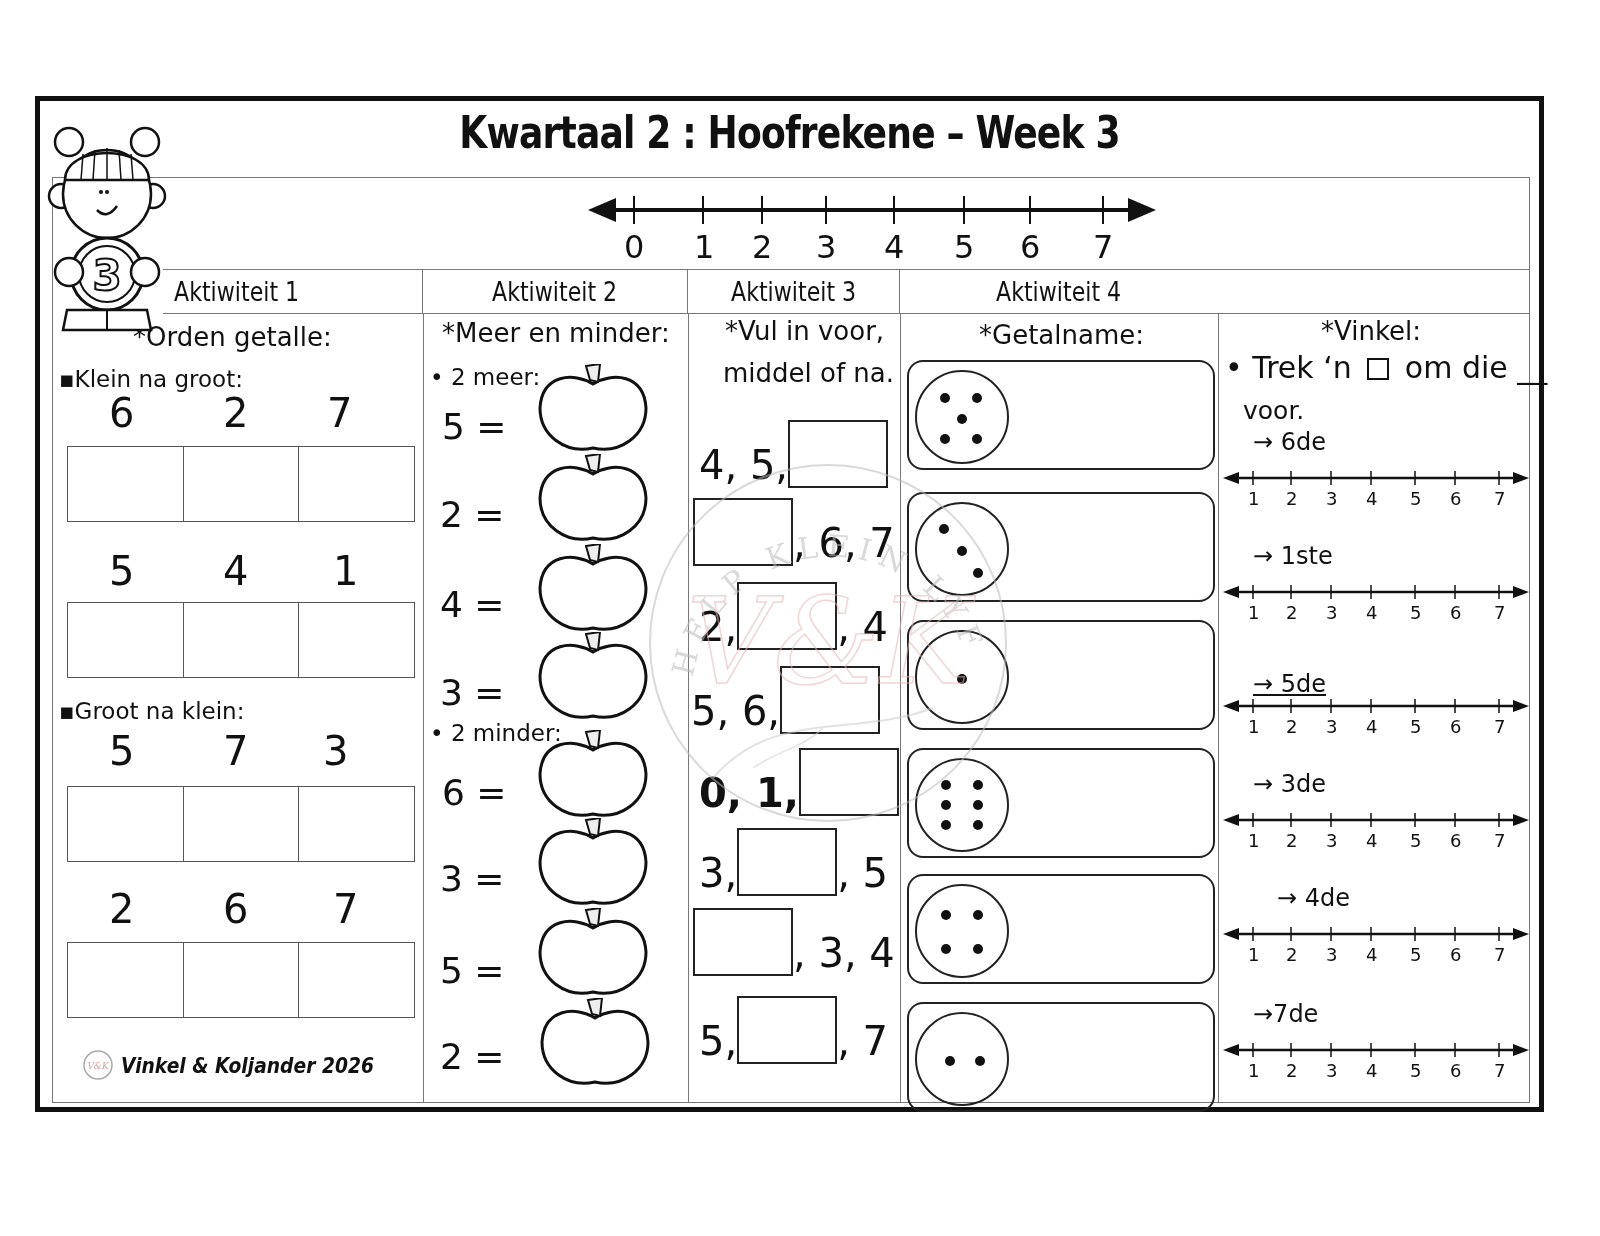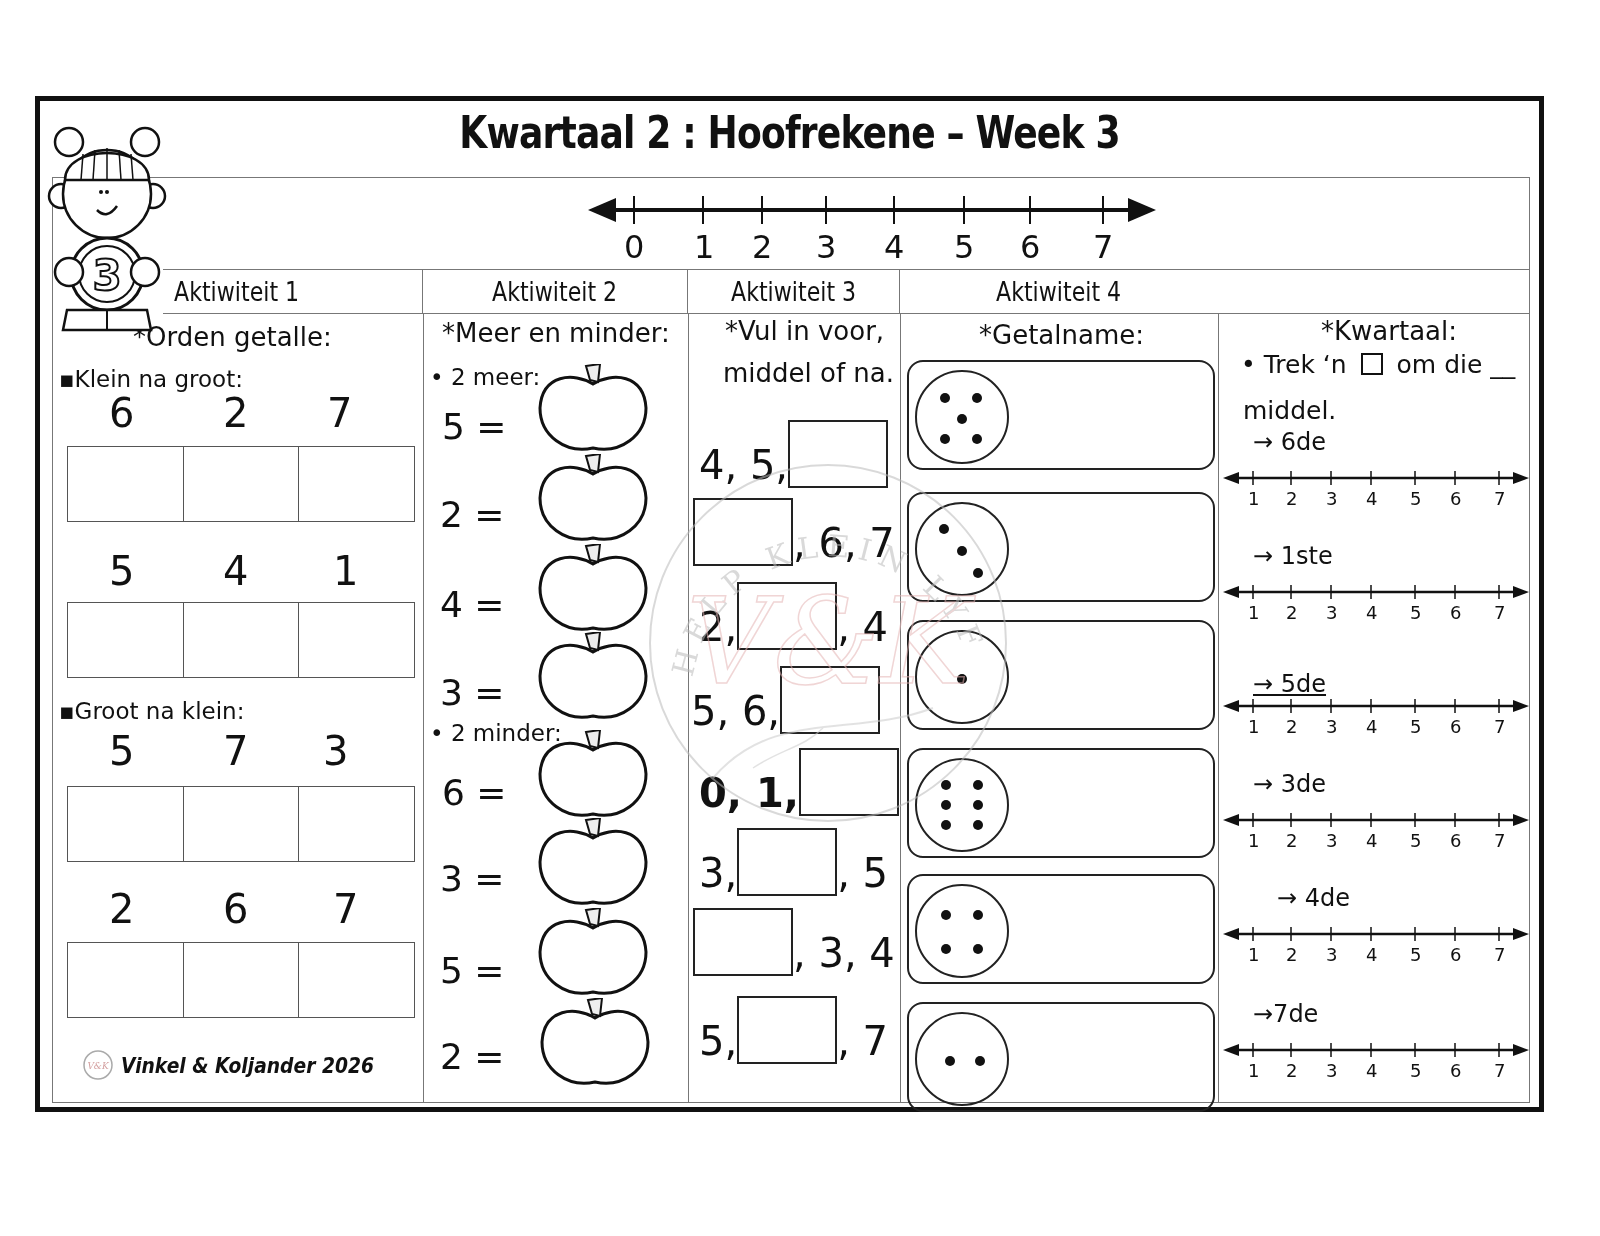--- a/index.html
+++ b/index.html
@@ -284,27 +284,27 @@
       </div>
       <div class="dot-card" style="top:688px;">
         <div class="dot-circle">
           <span class="dot" style="left:28px;top:42px;"></span>
             <span class="dot" style="left:58px;top:42px;"></span>
         </div>
       </div>
     </div>
 
     <div class="col col-5">
-      <div class="heading" style="left:102px;top:2px;">*Kwartaal:</div>
-      <div class="sub" style="left:22px;top:36px;font-size:25px;">
+      <div class="heading" style="left:102px;top:2px;">*Vinkel:</div>
+      <div class="sub" style="left:6px;top:36px;font-size:30px;">
         <span>• Trek ‘n</span>
         <span style="display:inline-block;width:22px;height:22px;border:2px solid #111;vertical-align:-2px;margin:0 6px;"></span>
         <span>om die __</span>
       </div>
-      <div class="sub" style="left:24px;top:82px;font-size:25px;">middel.</div>
+      <div class="sub" style="left:24px;top:82px;font-size:25px;">voor.</div>
 
       <div class="pos-label" style="top:114px;">→ 6de</div>
       <div class="pos-label" style="top:228px;">→ 1ste</div>
       <div class="pos-label" style="top:356px;text-decoration:underline;">→ 5de</div>
       <div class="pos-label" style="top:456px;">→ 3de</div>
       <div class="pos-label" style="top:570px;margin-left:24px;">→ 4de</div>
       <div class="pos-label" style="top:686px;">→7de</div>
 
       <div id="mini-lines">
           <div class="mini-line" style="top: 156px;"><svg width="306" height="20" viewBox="0 0 306 20">

